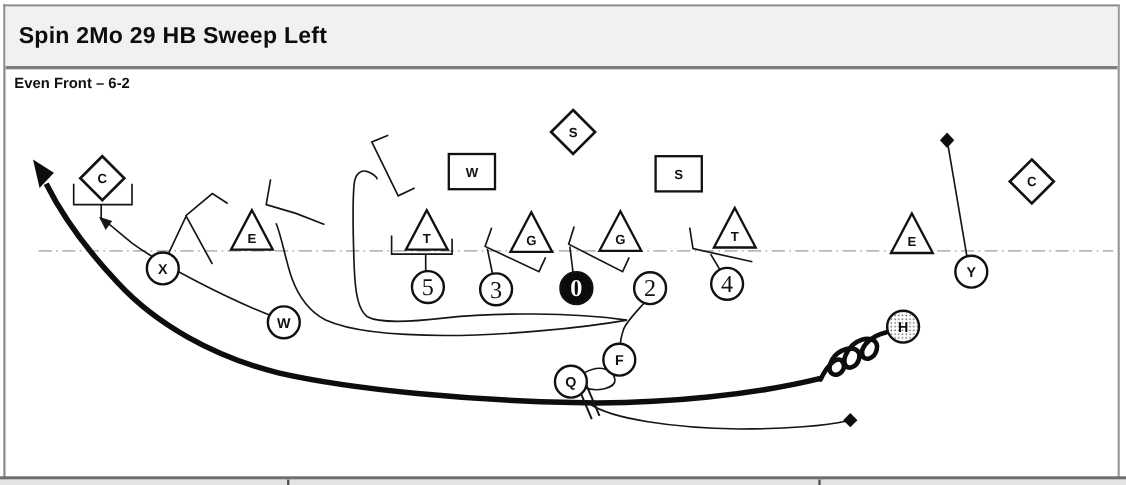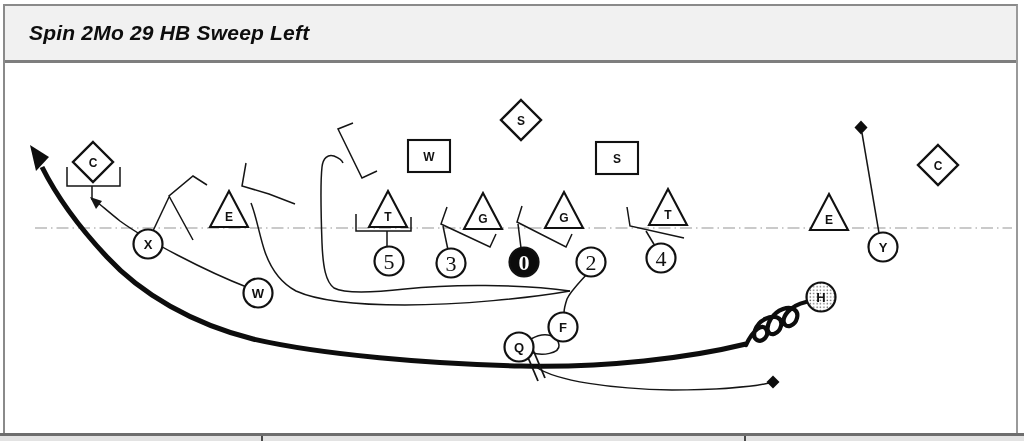--- a/index.html
+++ b/index.html
@@ -11,21 +11,21 @@
     position:absolute;left:3px;top:4px;width:1015px;height:431px;
     border-left:2px solid #8a8a8a;border-right:2px solid #9a9a9a;border-top:2px solid #8a8a8a;
     box-sizing:border-box;
   }
   #title-bar{
     position:absolute;left:5px;top:6px;width:1011px;height:57px;
     background:#f1f1f1;border-bottom:3px solid #7e7e7e;box-sizing:border-box;
     display:flex;align-items:center;
   }
   #title-bar .title-text{
-    font-size:21px;font-weight:bold;color:#0d0d0d;padding-left:24px;letter-spacing:0.2px;font-style:italic;
+    font-size:21px;font-weight:bold;color:#0d0d0d;padding-left:12px;letter-spacing:0.2px;
   }
   #subtitle-row{
     position:absolute;left:5px;top:68px;width:1011px;height:18px;
   }
   #subtitle-row .subtitle-text{
     font-size:13.5px;font-weight:bold;color:#111;padding-left:8px;
   }
   #field-svg{position:absolute;left:0;top:0;}
   #bottom-border{
     position:absolute;left:0;top:433px;width:1024px;height:2.5px;background:#6e6e6e;
@@ -39,20 +39,23 @@
 <body>
 
 <div id="play-card">
 
   <div id="card-frame"></div>
 
   <div id="title-bar">
     <div class="title-text">Spin 2Mo 29 HB Sweep Left</div>
   </div>
 
+  <div id="subtitle-row">
+    <div class="subtitle-text">Even Front – 6-2</div>
+  </div>
 
   <svg id="field-svg" width="1024" height="441" viewBox="0 0 1024 441" xmlns="http://www.w3.org/2000/svg">
     <defs>
       <pattern id="stipple" patternUnits="userSpaceOnUse" width="3.4" height="3.4">
         <rect width="3.4" height="3.4" fill="#ffffff"></rect>
         <circle cx="1.1" cy="1.1" r="0.75" fill="#5a5a5a"></circle>
       </pattern>
     </defs>
 
     <line x1="35" y1="228" x2="1012" y2="228" stroke="#b9b9b9" stroke-width="1.5" stroke-dasharray="12 4 1.5 4"></line>

